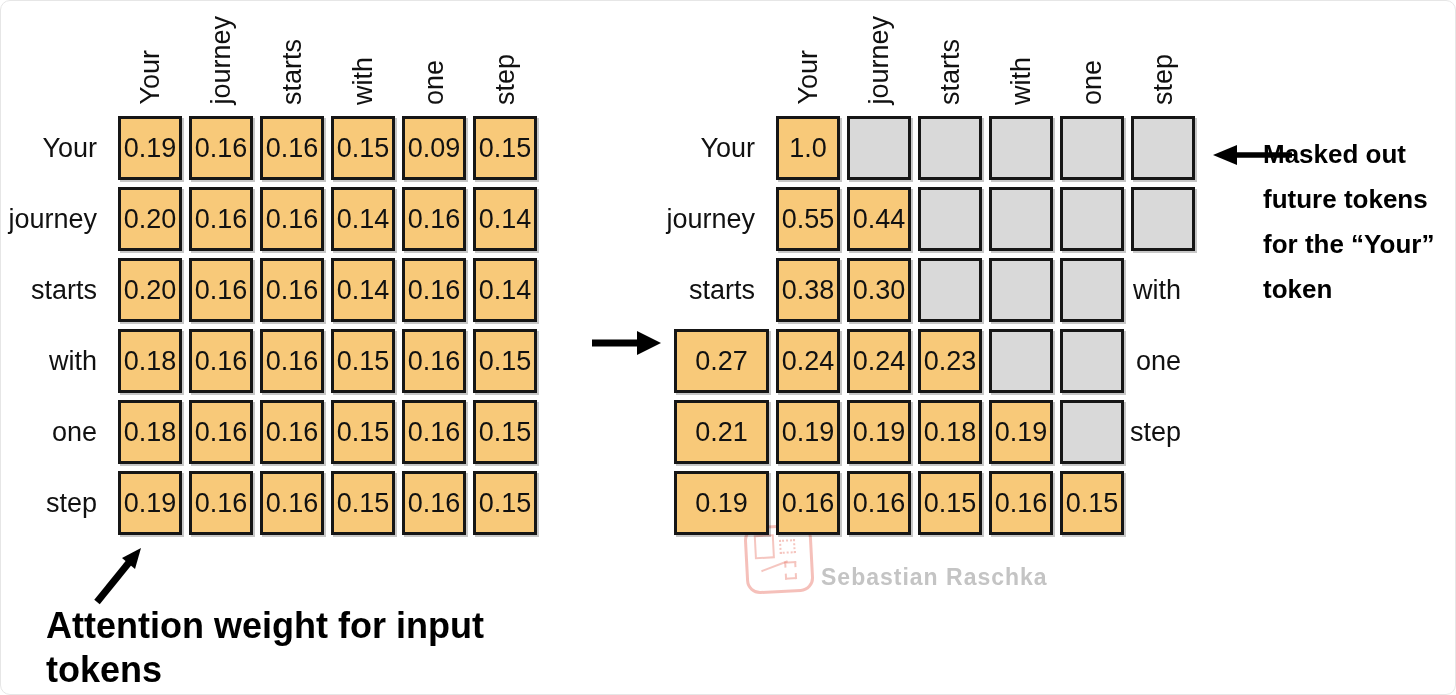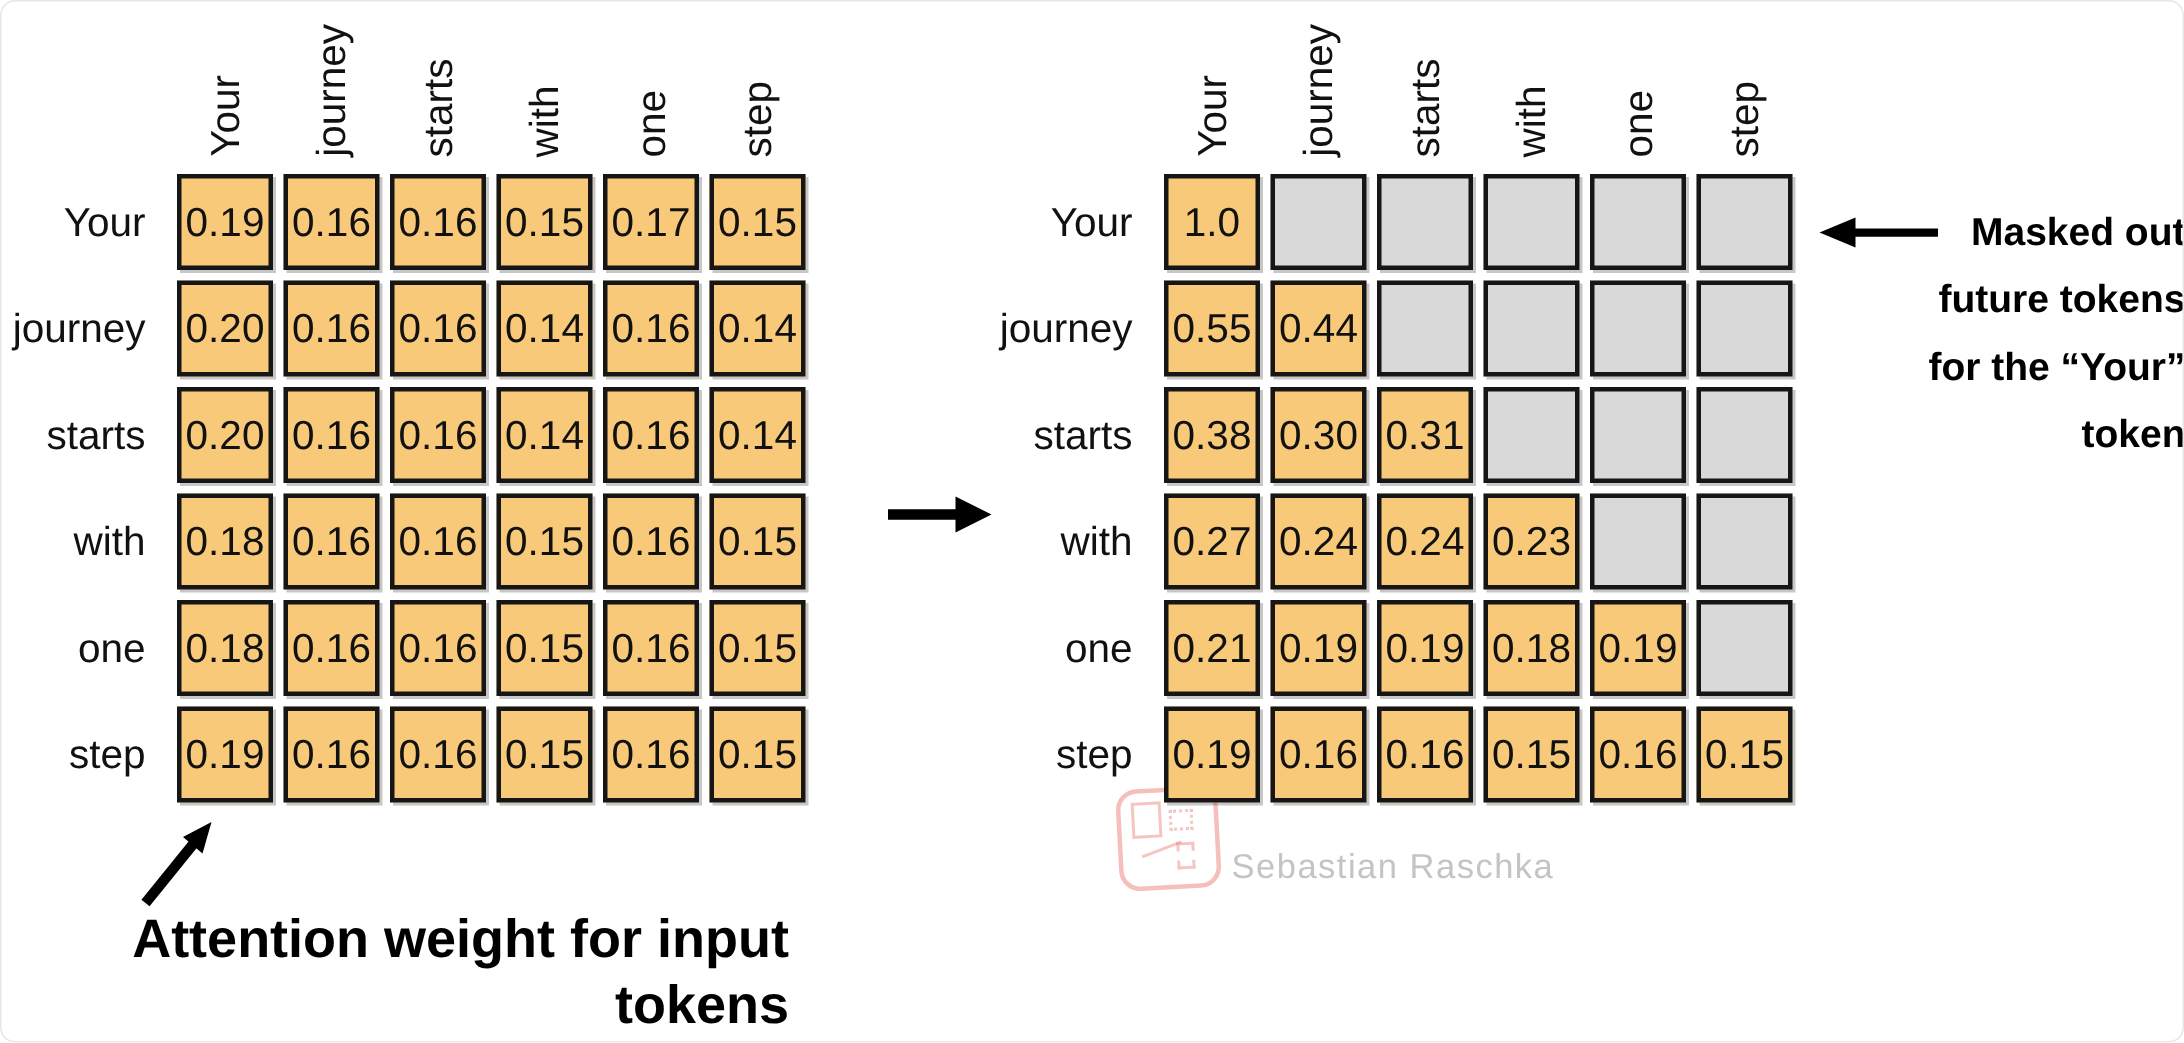--- a/index.html
+++ b/index.html
@@ -30,39 +30,39 @@
     display:flex;align-items:center;justify-content:center;
     font-size:27px;color:#111;box-sizing:border-box;
     background:var(--cell-orange,#F8C979);
     border:3px solid #161616;
     box-shadow:2px 2px 0 rgba(0,0,0,0.22);
   }
   .cell.masked{background:var(--cell-masked,#D9D9D9);}
   .corner{}
   
   .note{
-    position:absolute;text-align:right;font-weight:bold;color:#000;z-index:3;
+    position:absolute;text-align:left;font-weight:bold;color:#000;z-index:3;
   }
   #masked-note{left:1262px;top:131px;width:194px;font-size:26px;line-height:45px;}
   #attn-note{left:45px;top:603px;width:480px;font-size:36px;line-height:44px;}
   .arrow{position:absolute;z-index:3;}
   
   #stamp{
     position:absolute;left:744px;top:524px;width:68px;height:68px;z-index:1;
     border:3px solid rgba(230,105,90,0.42);border-radius:14px;
     transform:rotate(-3deg);box-sizing:border-box;
   }
   .stamp-mark{position:absolute;border:2px solid rgba(230,105,90,0.38);box-sizing:border-box;}
   .sm1{left:7px;top:6px;width:20px;height:24px;}
   .sm2{left:32px;top:12px;width:16px;height:14px;border-style:dotted;}
   .sm3{left:12px;top:36px;width:28px;height:3px;border-width:0 0 2px 0;transform:rotate(-18deg);}
   .sm4{left:36px;top:34px;width:12px;height:18px;border-style:dashed;}
   #watermark-text{
     position:absolute;left:820px;top:563px;z-index:3;
-    font-size:23px;font-weight:normal;letter-spacing:1px;
+    font-size:23px;font-weight:bold;letter-spacing:1px;
     color:var(--wm-color,#C4C4C4);
   }
 </style>
 </head>
 <body>
 
 <div class="canvas">
 
   <div id="left-matrix" class="matrix">
       <div class="corner"></div>
@@ -82,21 +82,21 @@
         <span>one</span>
       </div>
       <div class="colhead">
         <span>step</span>
       </div>
       <div class="rowlabel">Your</div>
       <div class="cell">0.19</div>
       <div class="cell">0.16</div>
       <div class="cell">0.16</div>
       <div class="cell">0.15</div>
-      <div class="cell">0.17</div>
+      <div class="cell">0.09</div>
       <div class="cell">0.15</div>
       <div class="rowlabel">journey</div>
       <div class="cell">0.20</div>
       <div class="cell">0.16</div>
       <div class="cell">0.16</div>
       <div class="cell">0.14</div>
       <div class="cell">0.16</div>
       <div class="cell">0.14</div>
       <div class="rowlabel">starts</div>
       <div class="cell">0.20</div>
@@ -158,21 +158,20 @@
       <div class="rowlabel">journey</div>
       <div class="cell">0.55</div>
       <div class="cell">0.44</div>
       <div class="cell masked"></div>
       <div class="cell masked"></div>
       <div class="cell masked"></div>
       <div class="cell masked"></div>
       <div class="rowlabel">starts</div>
       <div class="cell">0.38</div>
       <div class="cell">0.30</div>
-      <div class="cell">0.31</div>
       <div class="cell masked"></div>
       <div class="cell masked"></div>
       <div class="cell masked"></div>
       <div class="rowlabel">with</div>
       <div class="cell">0.27</div>
       <div class="cell">0.24</div>
       <div class="cell">0.24</div>
       <div class="cell">0.23</div>
       <div class="cell masked"></div>
       <div class="cell masked"></div>

